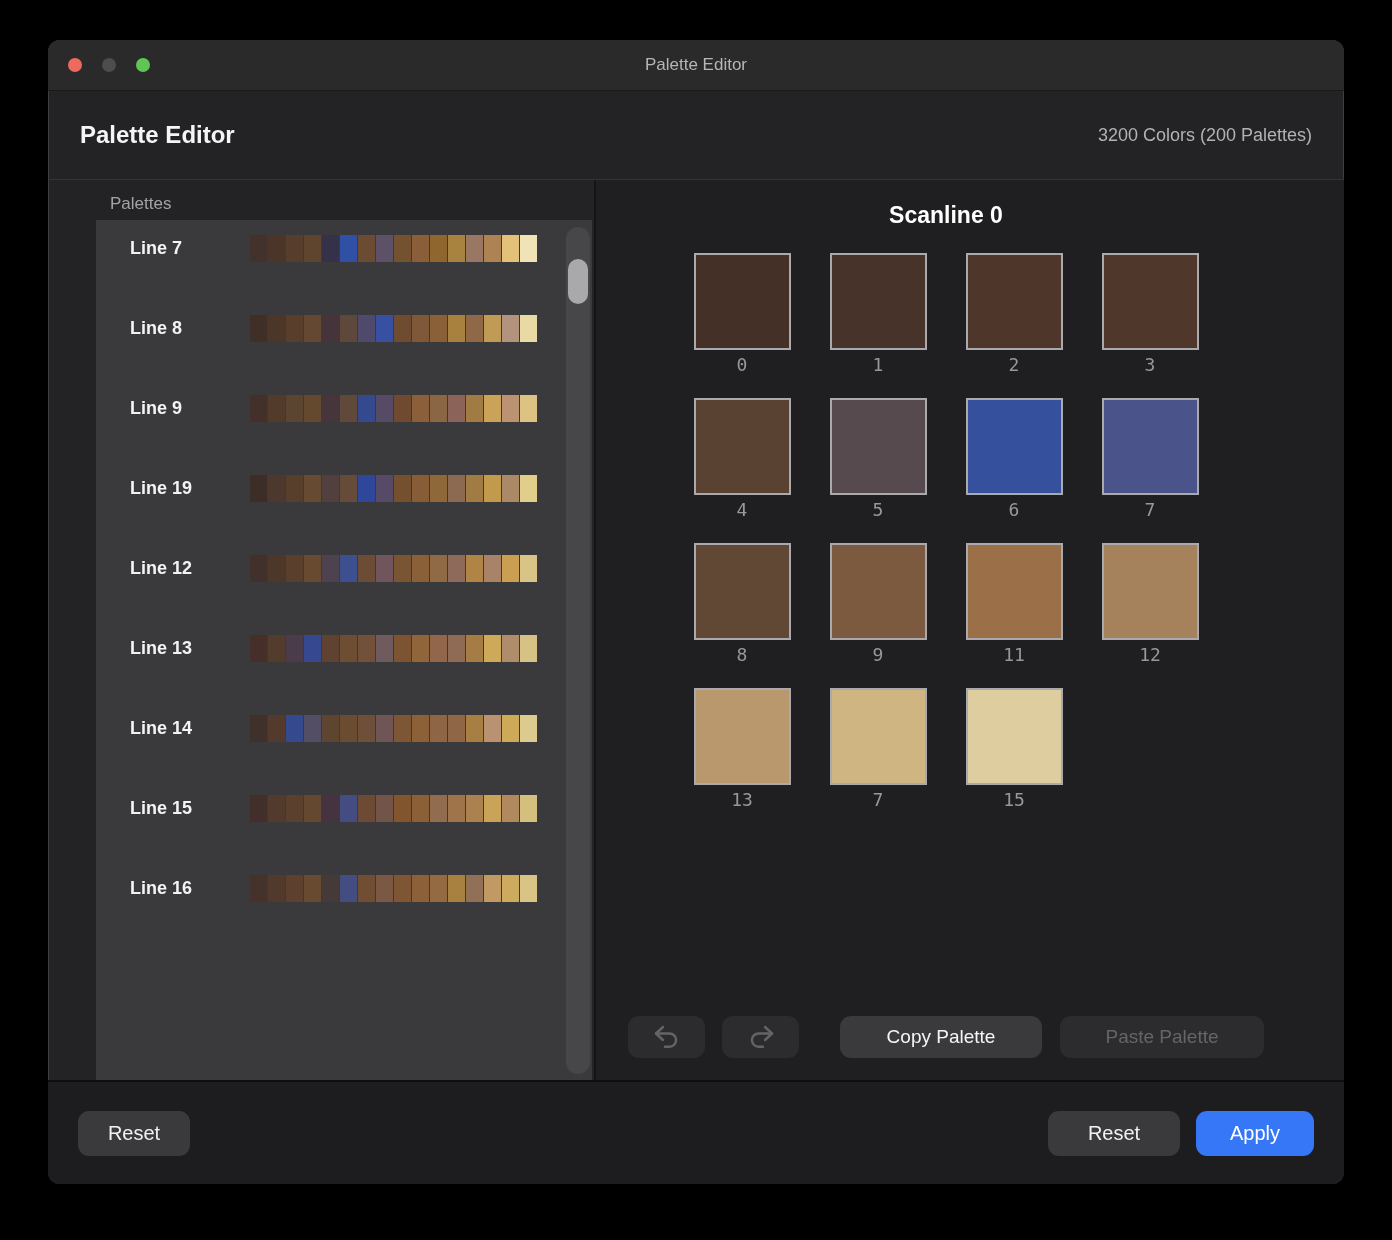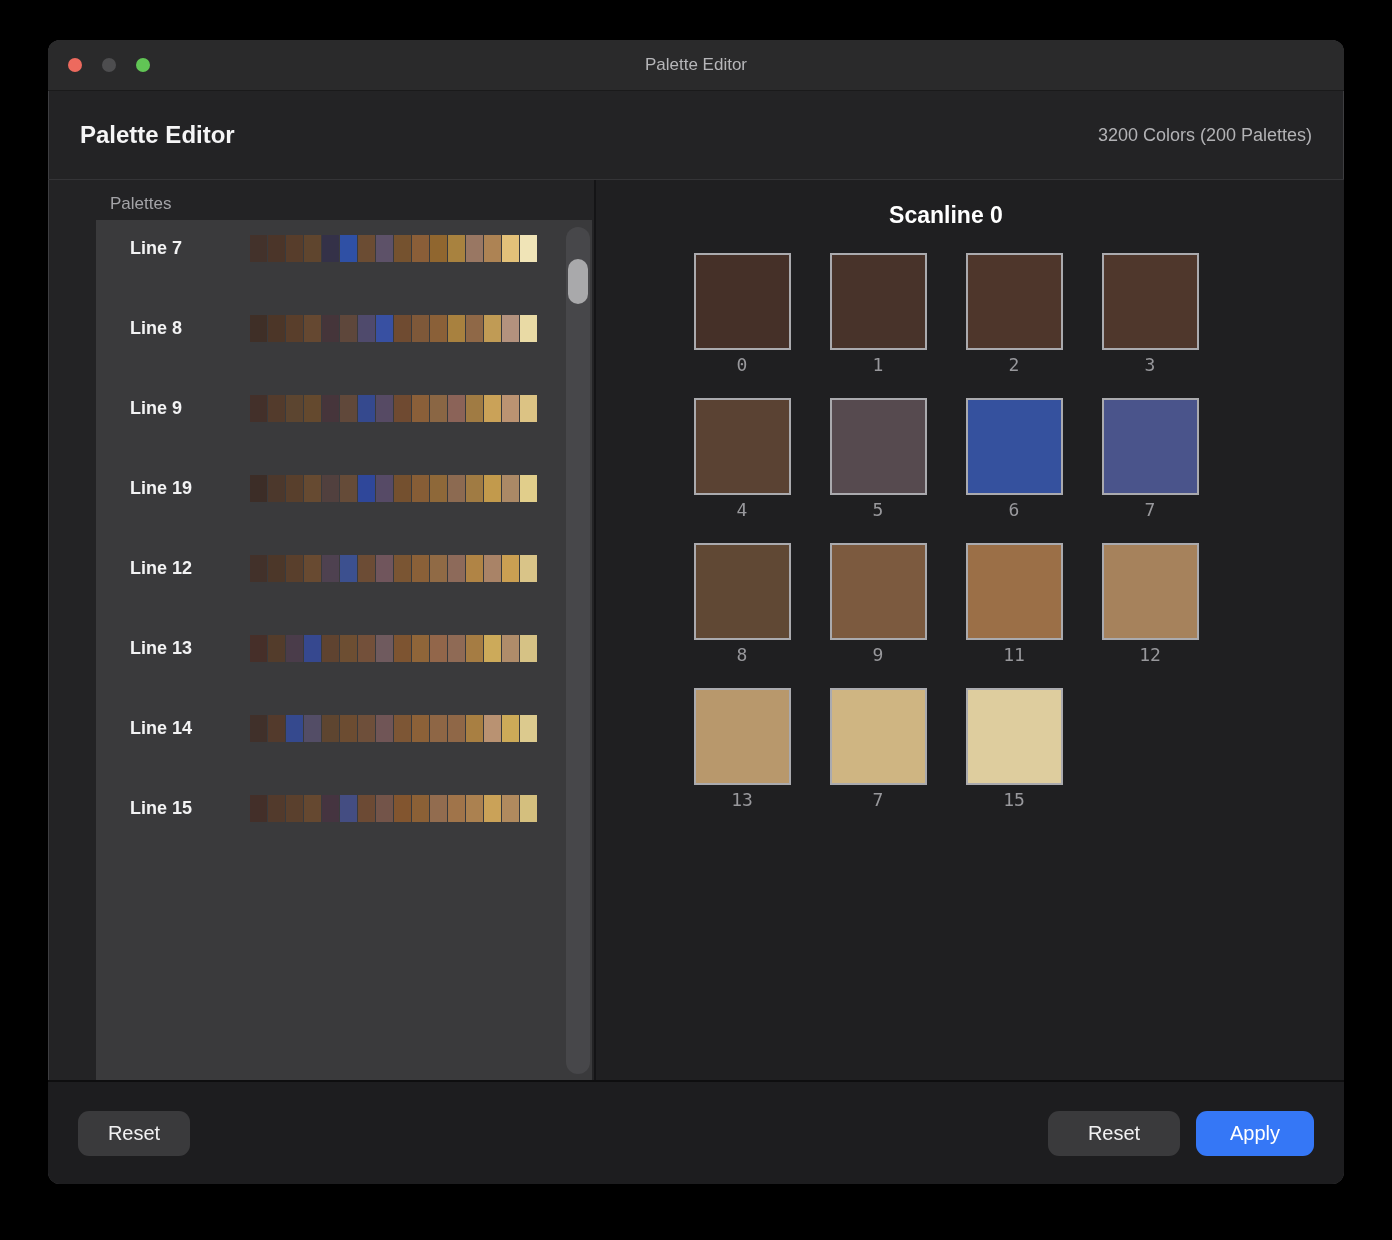--- a/index.html
+++ b/index.html
@@ -292,20 +292,41 @@
                 <div class="mini-swatch" style="background: rgb(139, 96, 54);"></div>
                 <div class="mini-swatch" style="background: rgb(146, 108, 79);"></div>
                 <div class="mini-swatch" style="background: rgb(160, 116, 74);"></div>
                 <div class="mini-swatch" style="background: rgb(171, 129, 80);"></div>
                 <div class="mini-swatch" style="background: rgb(202, 162, 88);"></div>
                 <div class="mini-swatch" style="background: rgb(176, 138, 94);"></div>
                 <div class="mini-swatch" style="background: rgb(212, 191, 126);"></div>
               </div>
   </div>
 
+  <div class="row">
+    <div class="line-label">Line 16</div>
+    <div class="strip">
+                <div class="mini-swatch" style="background: rgb(68, 50, 43);"></div>
+                <div class="mini-swatch" style="background: rgb(81, 58, 43);"></div>
+                <div class="mini-swatch" style="background: rgb(93, 65, 46);"></div>
+                <div class="mini-swatch" style="background: rgb(104, 74, 48);"></div>
+                <div class="mini-swatch" style="background: rgb(70, 58, 57);"></div>
+                <div class="mini-swatch" style="background: rgb(68, 77, 130);"></div>
+                <div class="mini-swatch" style="background: rgb(113, 78, 51);"></div>
+                <div class="mini-swatch" style="background: rgb(122, 88, 67);"></div>
+                <div class="mini-swatch" style="background: rgb(127, 86, 52);"></div>
+                <div class="mini-swatch" style="background: rgb(140, 97, 57);"></div>
+                <div class="mini-swatch" style="background: rgb(147, 106, 66);"></div>
+                <div class="mini-swatch" style="background: rgb(168, 128, 63);"></div>
+                <div class="mini-swatch" style="background: rgb(144, 112, 86);"></div>
+                <div class="mini-swatch" style="background: rgb(192, 154, 98);"></div>
+                <div class="mini-swatch" style="background: rgb(205, 171, 94);"></div>
+                <div class="mini-swatch" style="background: rgb(217, 196, 134);"></div>
+              </div>
+  </div>
 
 </div>
         <div class="scroll-track">
           <div class="scroll-thumb"></div>
         </div>
       </div>
     </div>
 
     <div class="right-pane">
       <div class="pane-center">
@@ -366,20 +387,36 @@
             <div class="cell">
               <div class="big-swatch" style="background: rgb(207, 181, 130);"></div>
               <div class="cell-label">7</div>
             </div>
             <div class="cell">
               <div class="big-swatch" style="background: rgb(222, 205, 158);"></div>
               <div class="cell-label">15</div>
             </div>
           </div>
       </div>
+      <div class="actions">
+        <button class="icon-btn">
+          <svg class="arrow-svg" width="30" height="27" viewBox="0 0 30 27">
+            <path d="M11 3 L4 9.5 L11 16"></path>
+            <path d="M4 9.5 H17.5 a6.6 6.6 0 0 1 0 13.2 H13"></path>
+          </svg>
+        </button>
+        <button class="icon-btn">
+          <svg class="arrow-svg" width="30" height="27" viewBox="0 0 30 27">
+            <path d="M19 3 L26 9.5 L19 16"></path>
+            <path d="M26 9.5 H12.5 a6.6 6.6 0 0 0 0 13.2 H17"></path>
+          </svg>
+        </button>
+        <button class="btn-copy">Copy Palette</button>
+        <button class="btn-paste">Paste Palette</button>
+      </div>
     </div>
 
   </div>
 
   <div class="footer">
     <button class="btn-reset">Reset</button>
     <div class="footer-spacer"></div>
     <button class="btn-cancel">Reset</button>
     <button class="btn-apply">Apply</button>
   </div>

